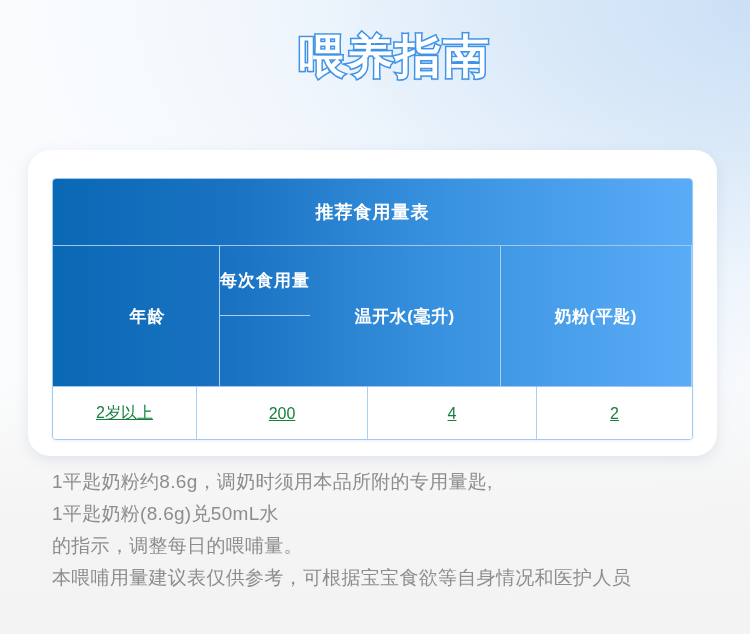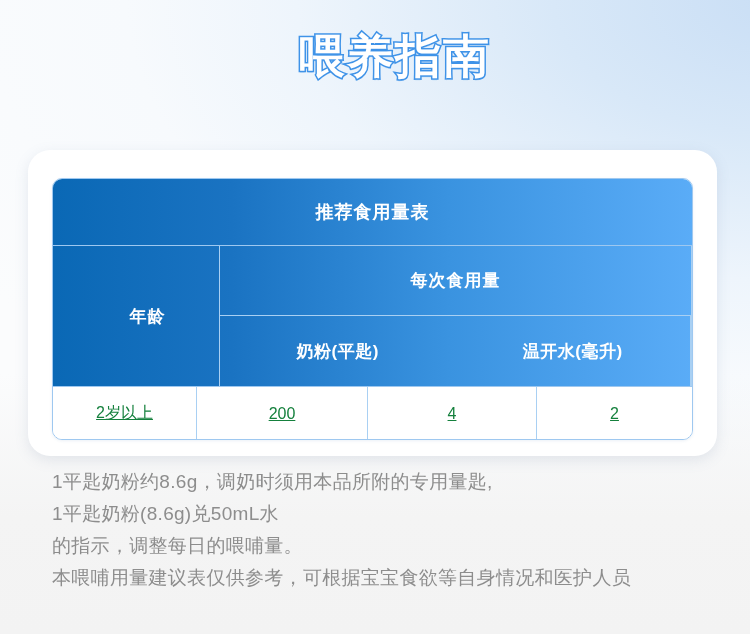--- a/index.html
+++ b/index.html
@@ -52,21 +52,21 @@
     border-radius:22px;
     box-shadow:0 4px 14px rgba(110,130,160,.16);
     z-index:2;
   }
 
   
   .table{
     position:absolute;
     left:52px;top:178px;
     width:641px;height:262px;
-    border-radius:10px;
+    border-radius:4px;
     overflow:hidden;
     border:1px solid #9ec8f0;
     box-sizing:border-box;
     z-index:3;
     box-shadow:0 1px 3px rgba(60,110,170,.10);
   }
 
   .hdr-title{
     height:67px;
     display:flex;align-items:center;justify-content:center;
@@ -88,21 +88,21 @@
   .col-age{
     width:144px;flex:0 0 144px;
     display:flex;align-items:center;justify-content:center;
     color:#fff;font-size:17px;font-weight:bold;letter-spacing:1px;
     border-right:1px solid #a9d0f3;
     box-sizing:border-box;
     margin-left:23px;
   }
   .col-mid{
     flex:1 1 auto;
-    display:flex;flex-direction:column;
+    display:flex;
     border-right:1px solid #a9d0f3;
     box-sizing:border-box;
   }
   .mid-top{
     height:70px;
     display:flex;align-items:center;justify-content:center;
     color:#fff;font-size:17px;font-weight:bold;letter-spacing:1px;
     border-bottom:1px solid #a9d0f3;
     box-sizing:border-box;
   }
@@ -165,22 +165,22 @@
 
   <div class="table">
 
     <div class="hdr-title">推荐食用量表</div>
 
     <div class="hdr-band">
       <div class="col-age">年龄</div>
       <div class="col-mid">
         <div class="mid-top">每次食用量</div>
         <div class="mid-bottom">
+          <div class="mid-cell first">温开水(毫升)</div>
           <div class="mid-cell">奶粉(平匙)</div>
-          <div class="mid-cell first">温开水(毫升)</div>
         </div>
       </div>
     </div>
 
     <div class="data-row">
       <div class="d-cell d-age">2岁以上</div>
       <div class="d-cell d-water">200</div>
       <div class="d-cell d-powder">4</div>
       <div class="d-cell d-freq">2</div>
     </div>

